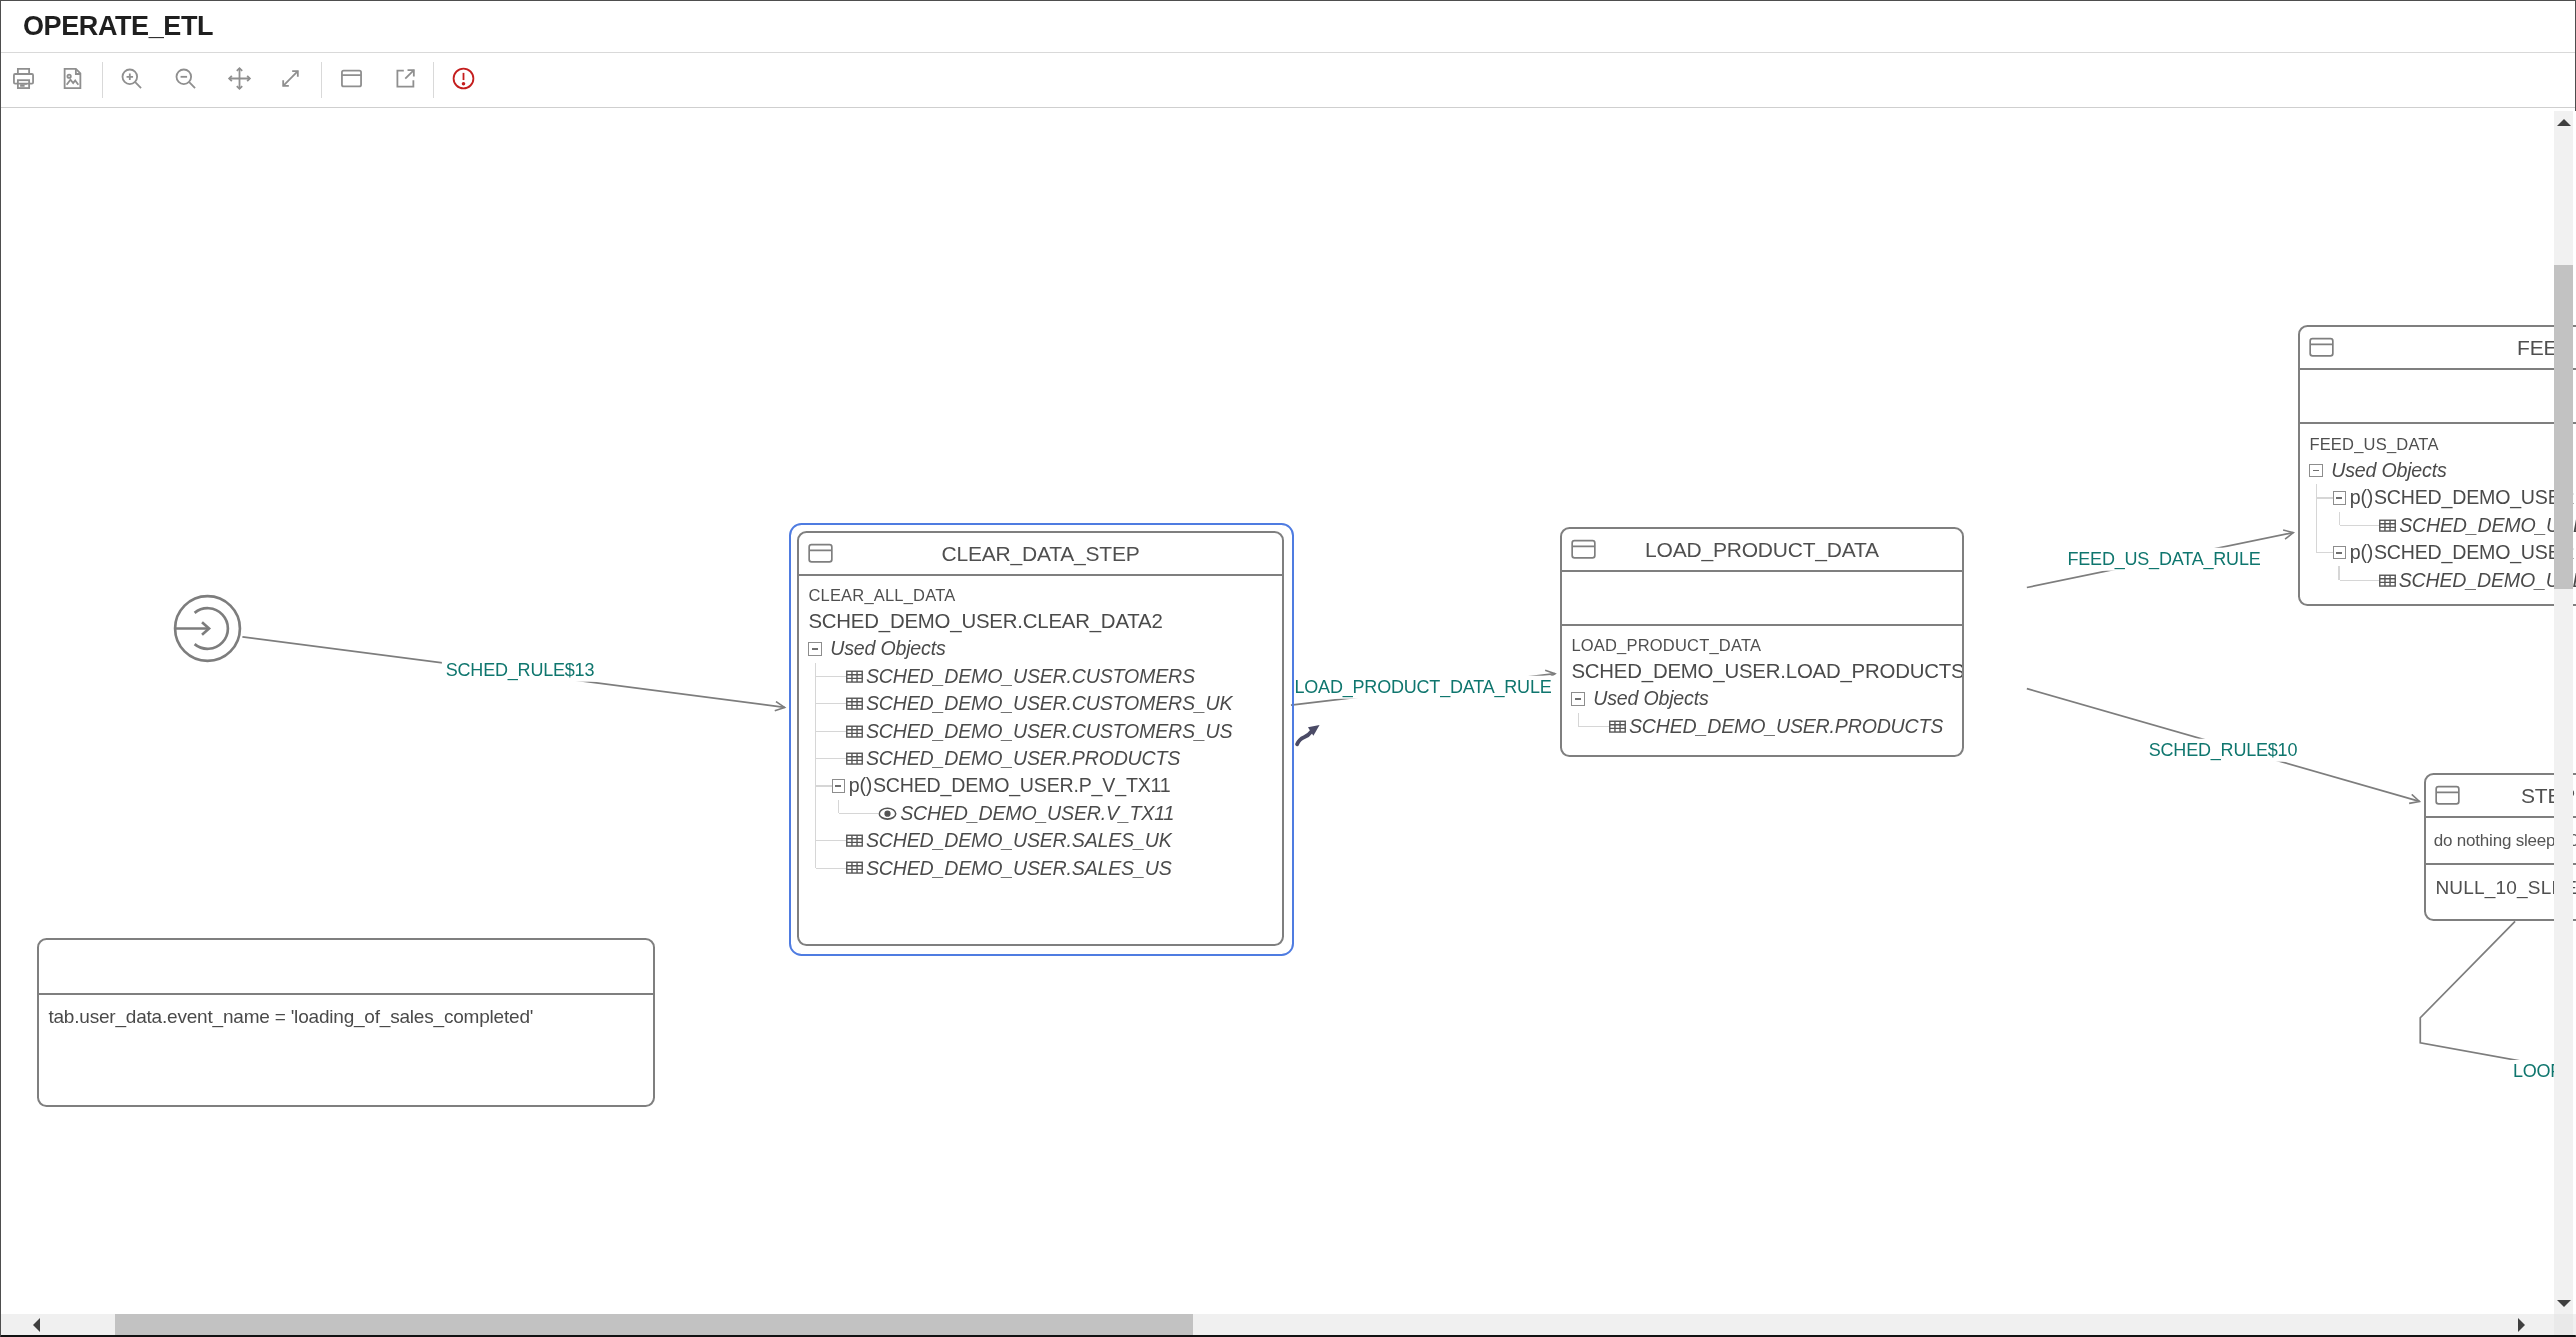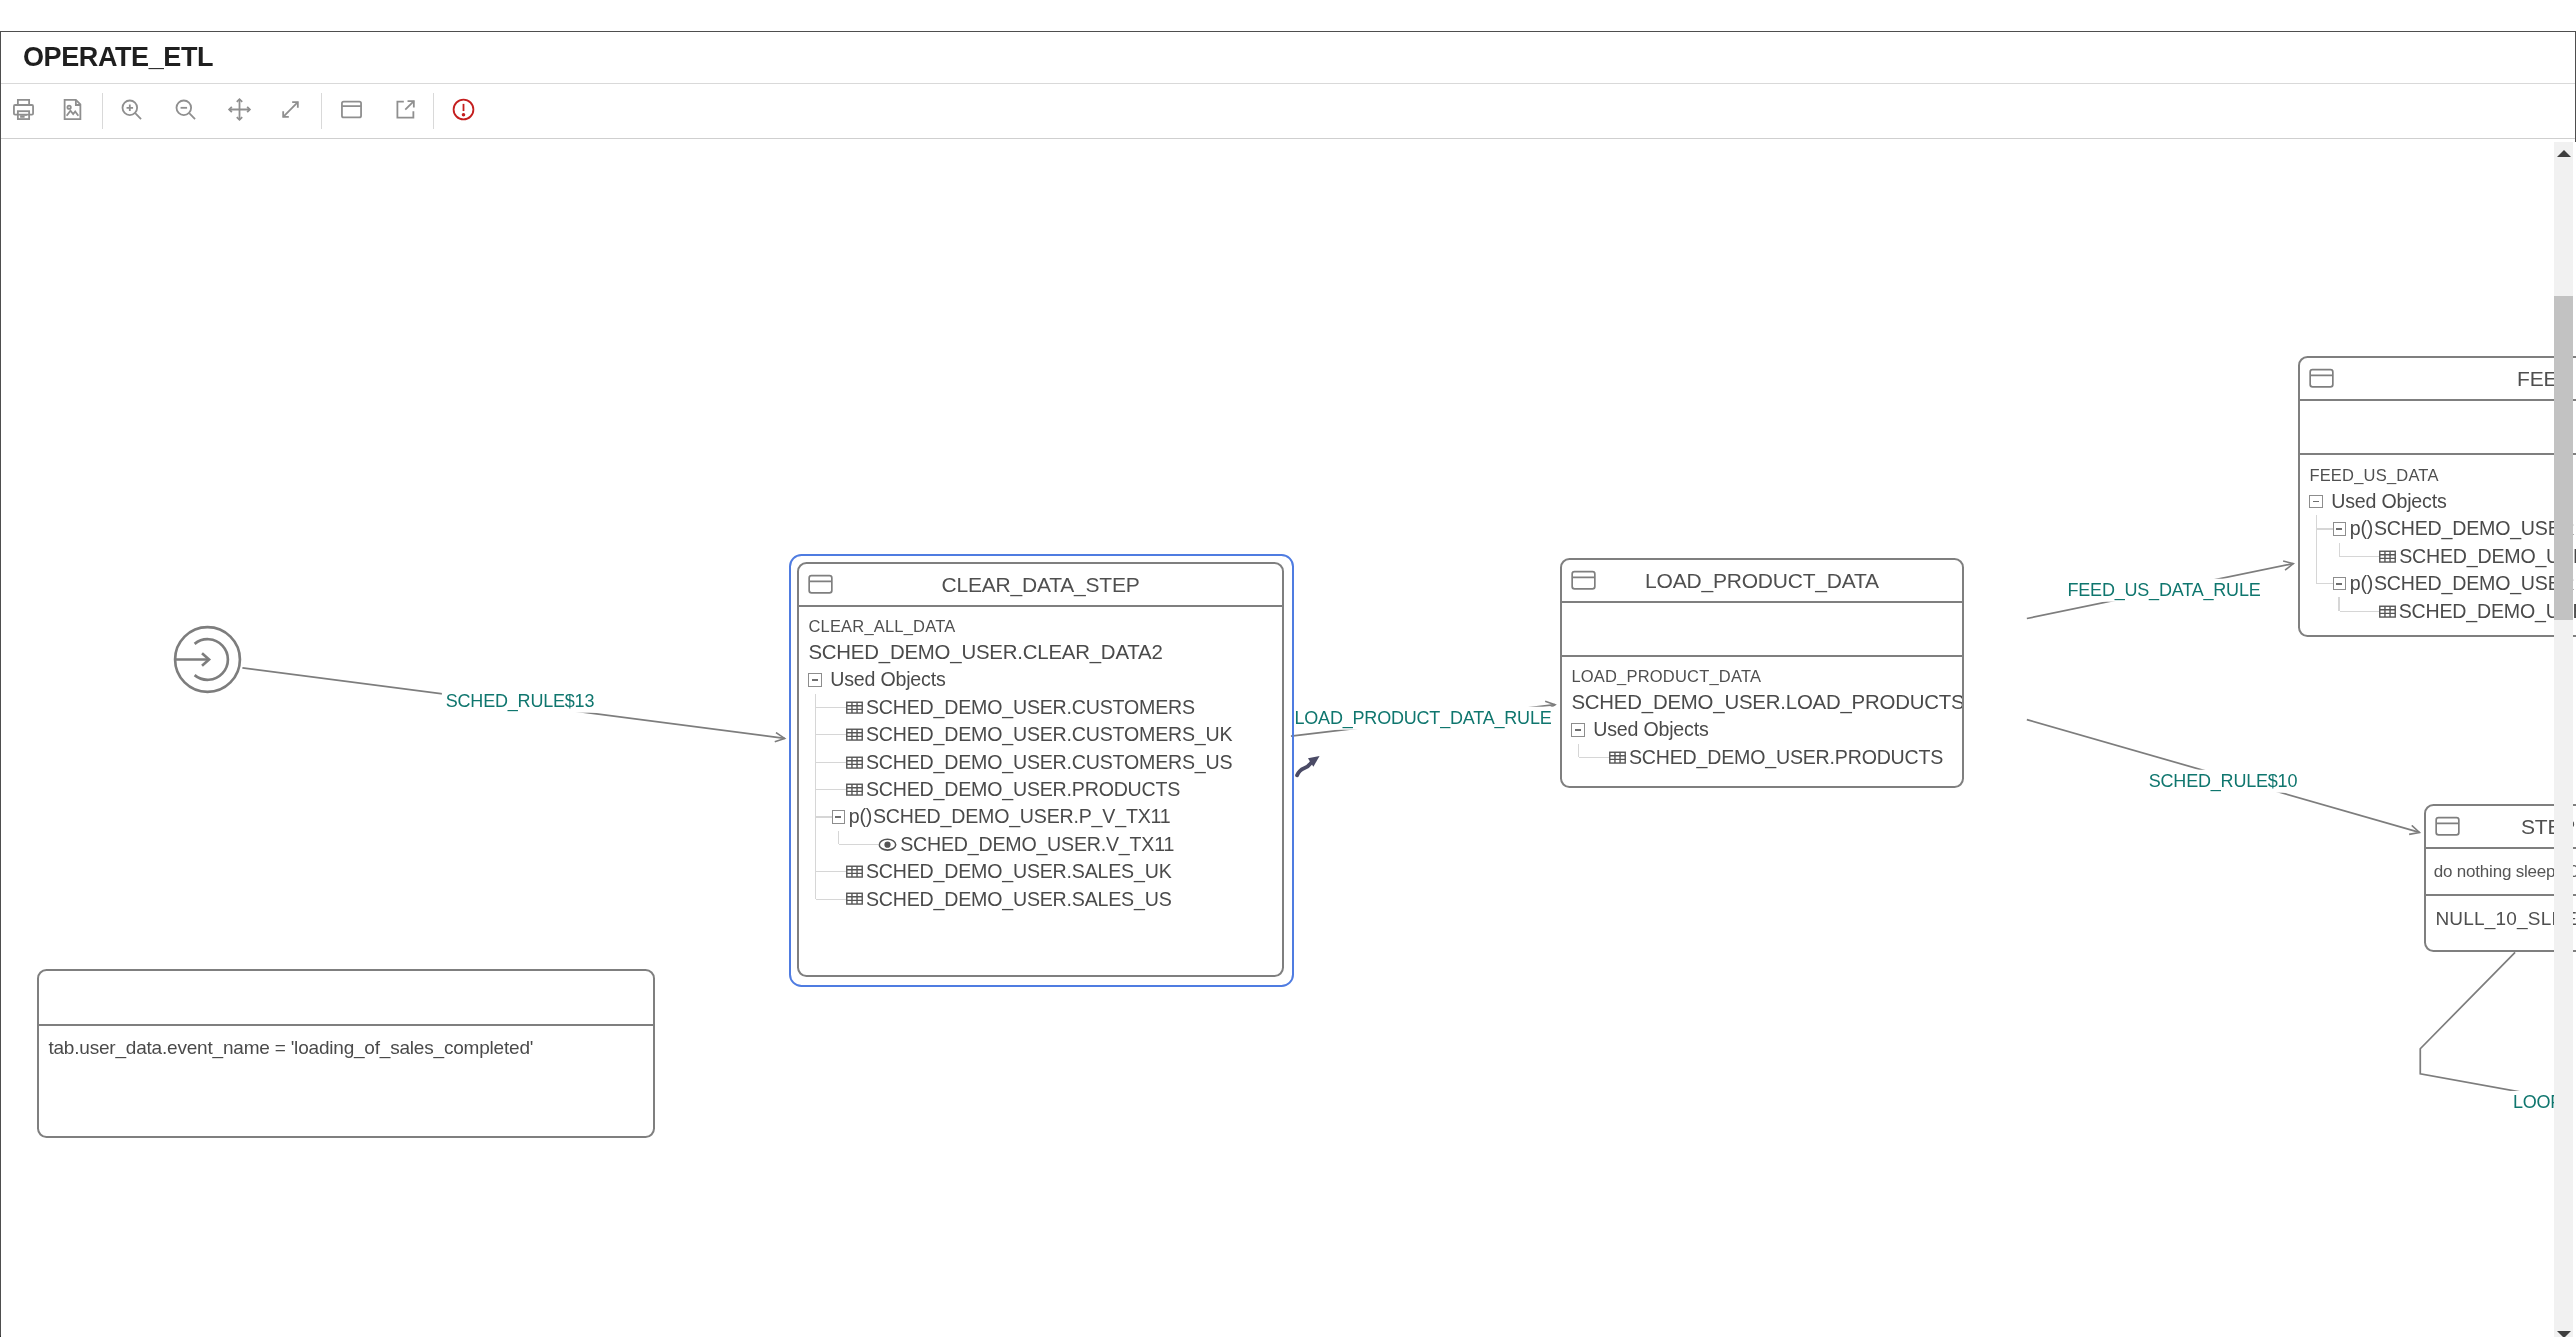--- a/index.html
+++ b/index.html
@@ -1,17 +1,17 @@
 <!DOCTYPE html>
 <html style="font-size:12.5px"><head>
 <meta charset="utf-8">
 <style>
   html,body { margin:0; padding:0; background:#fff; }
   body { width:2576px; height:1338px; position:relative; font-family:"Liberation Sans", sans-serif; overflow:hidden; }
-  .window { position:absolute; inset:0; border:1.6px solid #4e4e4e; border-bottom:3.9px solid #121212; box-sizing:border-box; background:#fff;margin-top:31px; }
+  .window { position:absolute; inset:0; border:1.6px solid #4e4e4e; border-bottom:3.9px solid #121212; box-sizing:border-box; background:#fff; }
 
   
   .titlebar { height:52px; border-bottom:1.6px solid #d9d9d9; display:flex; align-items:center; padding-left:22px; box-sizing:border-box; }
   .titlebar .ptitle { font-size:27px; font-weight:600; color:#1f1f1f; letter-spacing:-0.4px; }
 
   
   .toolbar { height:55px; border-bottom:1.6px solid #cfcfcf; position:relative; box-sizing:border-box; }
   .tbtn { position:absolute; top:7.8px; width:39px; height:39px; background:none; border:none; padding:0; display:flex; align-items:center; justify-content:center; cursor:pointer; }
   .tsep { position:absolute; top:9.4px; width:1.2px; height:36px; background:#d9d9d9; }
 
@@ -25,21 +25,21 @@
   .node { position:absolute; background:#fff; border:2px solid #7f7f7f; border-radius:9.4px; box-sizing:border-box; z-index:3; overflow:hidden; }
   .hdr { height:41px; border-bottom:2px solid #7f7f7f; position:relative; display:flex; align-items:center; padding:0 9.4px; }
   .htitle { position:absolute; left:0; right:0; text-align:center; font-size:21px; color:#4f4f4f; letter-spacing:-0.2px; white-space:nowrap; }
   .htitle.left { right:auto; text-align:left; }
   .hicon { display:flex; flex:none; z-index:1; }
   .desc { border-bottom:2px solid #7f7f7f; display:flex; align-items:center; padding:0 7.8px; font-size:17px; color:#555; letter-spacing:-0.2px; white-space:nowrap; }
   .nbody { padding:7.8px 0 0 9.4px; }
   .cap { font-size:16.5px; height:23.5px; line-height:23.5px; color:#4f4f4f; letter-spacing:0.2px; white-space:nowrap; }
   .prog { font-size:20.4px; height:28px; line-height:28px; color:#4a4a4a; letter-spacing:-0.2px; white-space:nowrap; }
   .trow { display:flex; align-items:center; height:27.4px; font-size:19.6px; color:#4a4a4a; letter-spacing:-0.2px; white-space:nowrap; }
-  .trow .lbl { margin-left:3.1px; }
+  .trow .lbl { margin-left:3.1px;font-style:italic; }
   .pfx { margin:0 0.8px 0 3.9px; }
   .exp { width:13.3px; height:13.3px; border:1.2px solid #8d8d8d; box-sizing:border-box; position:relative; flex:none; background:#fff; cursor:pointer; }
   .exp::after { content:""; position:absolute; left:2.4px; right:2.4px; top:50%; margin-top:-0.8px; height:1.6px; background:#6f6f6f; }
   .exp.mr { margin-right:5.5px; }
   .sp { flex:none; align-self:stretch; }
   .v  { flex:none; align-self:stretch; width:1.2px; background:#d6d6d6; }
   .vh { flex:none; align-self:stretch; width:1.2px; background:linear-gradient(#d6d6d6 0 50%, transparent 50%); }
   .h  { flex:none; height:1.2px; background:#d6d6d6; }
   .ticon { flex:none; display:flex; }
 

